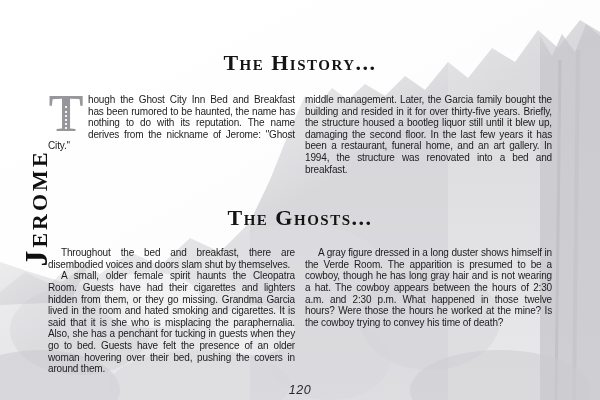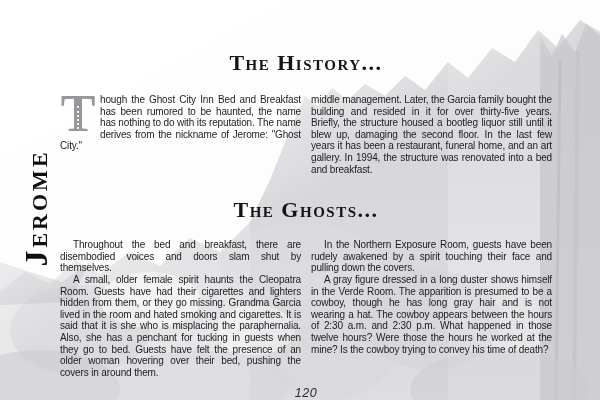--- a/index.html
+++ b/index.html
@@ -6,36 +6,36 @@
   .page{
     position:relative;
     width:600px;height:400px;
     background:#fdfdfd;
     overflow:hidden;
     font-family:"Liberation Sans", sans-serif;
   }
   .bg{position:absolute;inset:0;width:600px;height:400px;}
   .content{
     position:absolute;inset:0;
-    padding:50px 48px 0 60px;
+    padding:50px 48px 0 48px;
     box-sizing:border-box;
   }
   .section-title{
     font-family:"Liberation Serif", serif;
     font-variant:small-caps;
     font-weight:bold;
     font-size:22px;
     letter-spacing:1.5px;
     color:#141414;
     text-align:center;
     line-height:26px;
     margin:0;
   }
   .title-history{margin-bottom:18px;}
-  .title-ghosts{margin-top:22px;margin-bottom:16px;}
+  .title-ghosts{margin-top:30px;margin-bottom:16px;}
   .cols{display:flex;gap:10px;}
   .col{flex:1 1 0;min-width:0;}
   .col p{
     margin:0;
     font-size:10px;
     line-height:11.6px;
     letter-spacing:-0.15px;
     color:#1c1c1e;
     text-align:justify;
     text-indent:13px;
@@ -137,21 +137,20 @@
     </div>
 
     <div>
       <h1 class="section-title title-ghosts">The Ghosts...</h1>
       <div class="cols">
         <div class="col">
           <p>Throughout the bed and breakfast, there are disembodied voices and doors slam shut by themselves.</p>
           <p>A small, older female spirit haunts the Cleopatra Room. Guests have had their cigarettes and lighters hidden from them, or they go missing. Grandma Garcia lived in the room and hated smoking and cigarettes. It is said that it is she who is misplacing the paraphernalia. Also, she has a penchant for tucking in guests when they go to bed. Guests have felt the presence of an older woman hovering over their bed, pushing the covers in around them.</p>
         </div>
         <div class="col">
-          <p>In the Northern Exposure Room, guests have been rudely awakened by a spirit touching their face and pulling down the covers.</p>
           <p>A gray figure dressed in a long duster shows himself in the Verde Room. The apparition is presumed to be a cowboy, though he has long gray hair and is not wearing a hat. The cowboy appears between the hours of 2:30 a.m. and 2:30 p.m. What happened in those twelve hours? Were those the hours he worked at the mine? Is the cowboy trying to convey his time of death?</p>
         </div>
       </div>
     </div>
 
     <div class="page-number">120</div>
 
   </div>
 </div>
 

